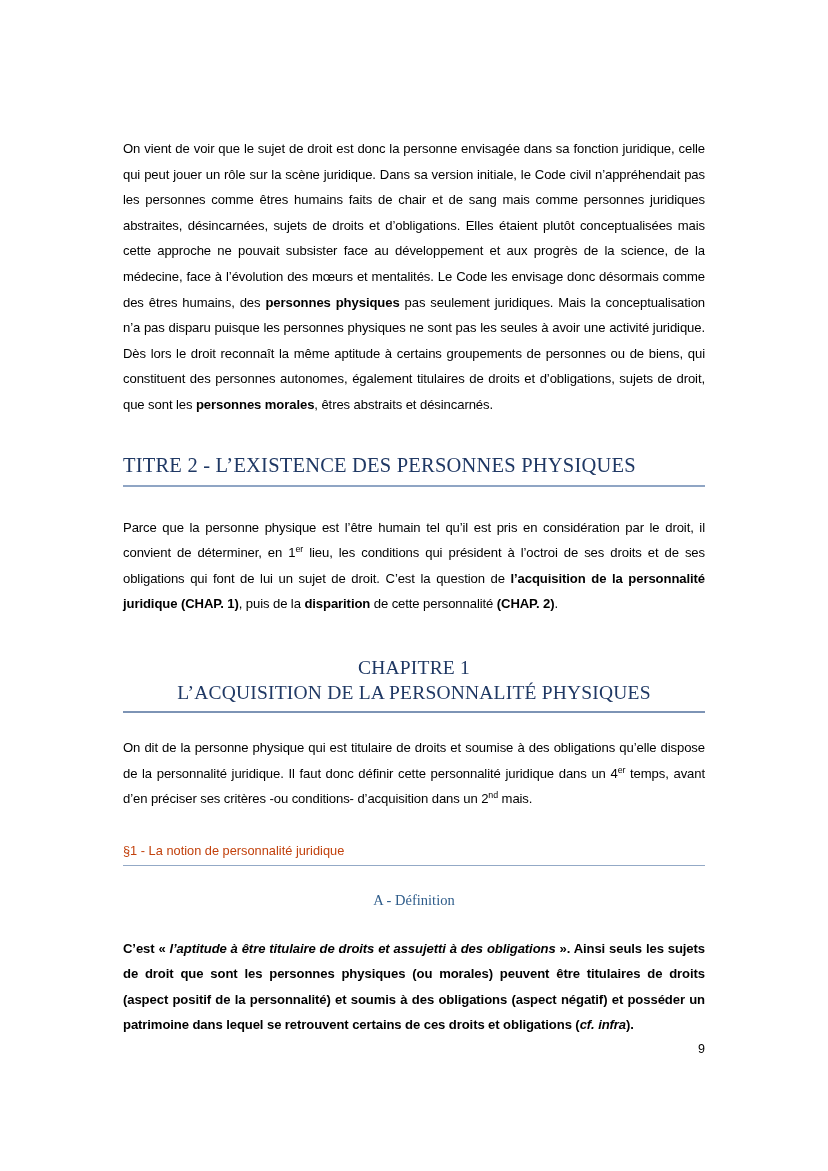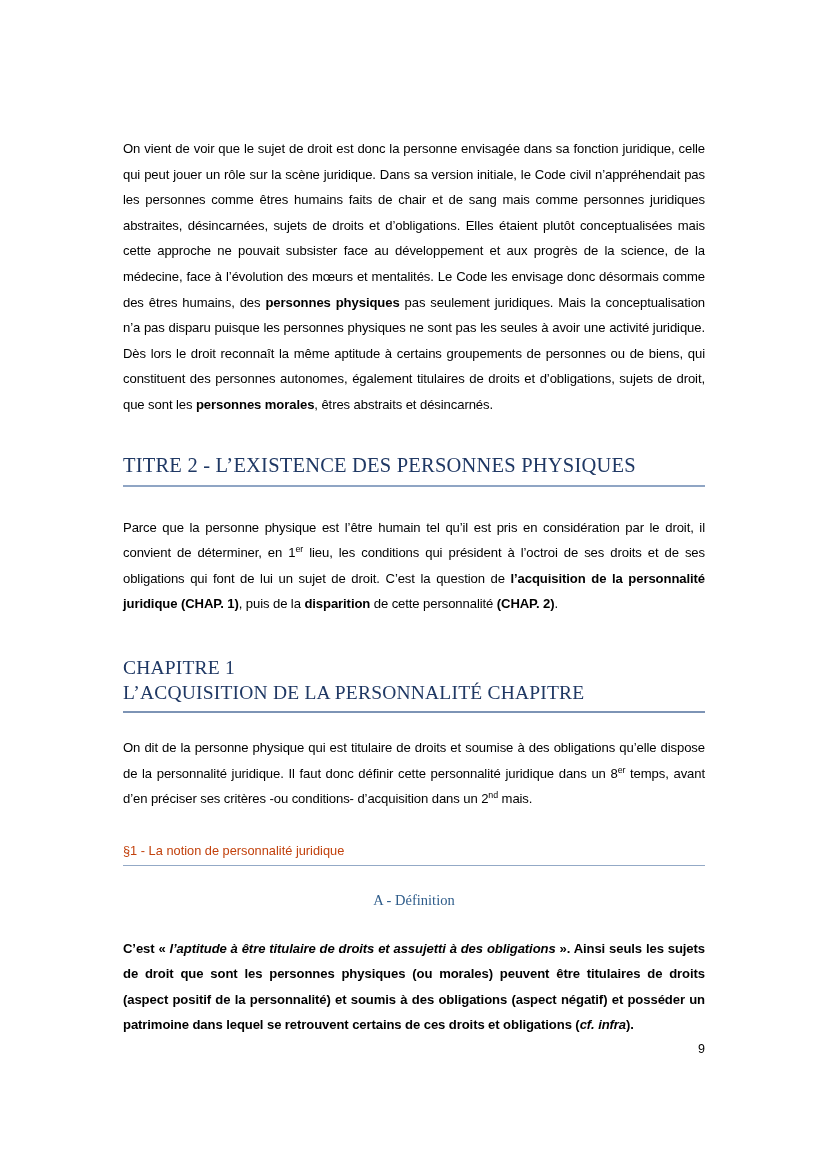--- a/index.html
+++ b/index.html
@@ -67,20 +67,21 @@
     border: none;
     border-top: 2px solid #8FA5C4;
     margin: 0;
     width: 582px;
     height: 0;
   }
 
   
   .chapitre-block {
     margin-top: 38px;
+    text-align: center;
   }
   .chapitre {
     font-family: "Liberation Serif", serif;
     font-size: 19.5px;
     line-height: 25px;
     color: #1F3864;
     margin: 0;
     font-weight: normal;
     letter-spacing: 0.2px;
     padding-bottom: 6px;
@@ -171,26 +172,26 @@
     <p class="para"><span>On vient de voir que le sujet de droit est donc la personne envisagée dans sa fonction juridique, celle qui peut jouer un rôle sur la scène juridique. Dans sa version initiale, le Code civil n’appréhendait pas les personnes comme êtres humains faits de chair et de sang mais comme personnes juridiques abstraites, désincarnées, sujets de droits et d’obligations. Elles étaient plutôt conceptualisées mais cette approche ne pouvait subsister face au développement et aux progrès de la science, de la médecine, face à l’évolution des mœurs et mentalités. Le Code les envisage donc désormais comme des êtres humains, des </span><b>personnes physiques</b><span> pas seulement juridiques. Mais la conceptualisation n’a pas disparu puisque les personnes physiques ne sont pas les seules à avoir une activité juridique. Dès lors le droit reconnaît la même aptitude à certains groupements de personnes ou de biens, qui constituent des personnes autonomes, également titulaires de droits et d’obligations, sujets de droit, que sont les </span><b>personnes morales</b><span>, êtres abstraits et désincarnés.</span></p>
 
     <div class="titre-block">
       <h1 class="titre">TITRE 2 - L’EXISTENCE DES PERSONNES PHYSIQUES</h1>
       <hr class="rule-titre">
     </div>
 
     <p class="para gap-after-titre"><span>Parce que la personne physique est l’être humain tel qu’il est pris en considération par le droit, il convient de déterminer, en 1</span><sup>er</sup><span> lieu, les conditions qui président à l’octroi de ses droits et de ses obligations qui font de lui un sujet de droit. C’est la question de </span><b>l’acquisition de la personnalité juridique (CHAP. 1)</b><span>, puis de la </span><b>disparition</b><span> de cette personnalité </span><b>(CHAP. 2)</b><span>.</span></p>
 
     <div class="chapitre-block">
-      <h2 class="chapitre"><span>CHAPITRE 1</span><span class="line2">L’ACQUISITION DE LA PERSONNALITÉ CHAPITRE</span></h2>
+      <h2 class="chapitre"><span>CHAPITRE 1</span><span class="line2">L’ACQUISITION DE LA PERSONNALITÉ PHYSIQUES</span></h2>
       <hr class="rule-chapitre">
     </div>
 
 
-    <p class="para gap-after-section"><span>On dit de la personne physique qui est titulaire de droits et soumise à des obligations qu’elle dispose de la personnalité juridique. Il faut donc définir cette personnalité juridique dans un 8</span><sup>er</sup><span> temps, avant d’en préciser ses critères -ou conditions- d’acquisition dans un 2</span><sup>nd</sup><span> mais.</span></p>
+    <p class="para gap-after-section"><span>On dit de la personne physique qui est titulaire de droits et soumise à des obligations qu’elle dispose de la personnalité juridique. Il faut donc définir cette personnalité juridique dans un 4</span><sup>er</sup><span> temps, avant d’en préciser ses critères -ou conditions- d’acquisition dans un 2</span><sup>nd</sup><span> mais.</span></p>
 
     <div class="sub-block">
       <h4 class="sub-title">§1 - La notion de personnalité juridique</h4>
       <hr class="rule-sub">
     </div>
 
     <div class="letter-block">
       <h5 class="letter-title">A - Définition</h5>
     </div>
 

